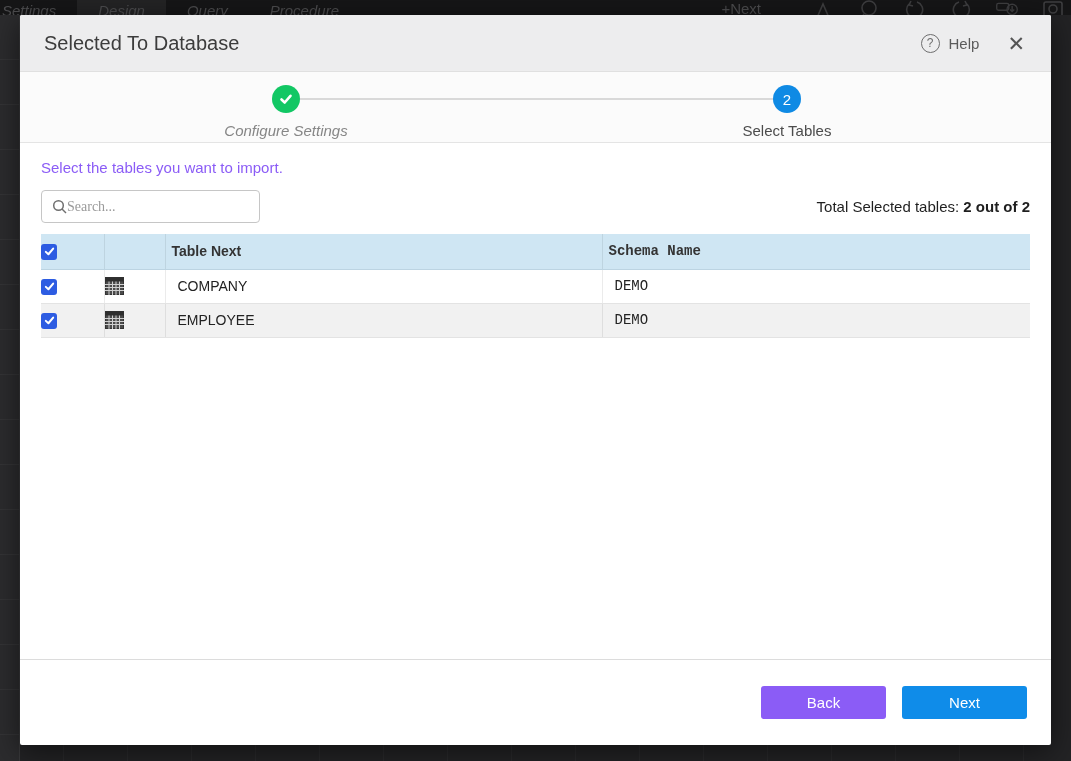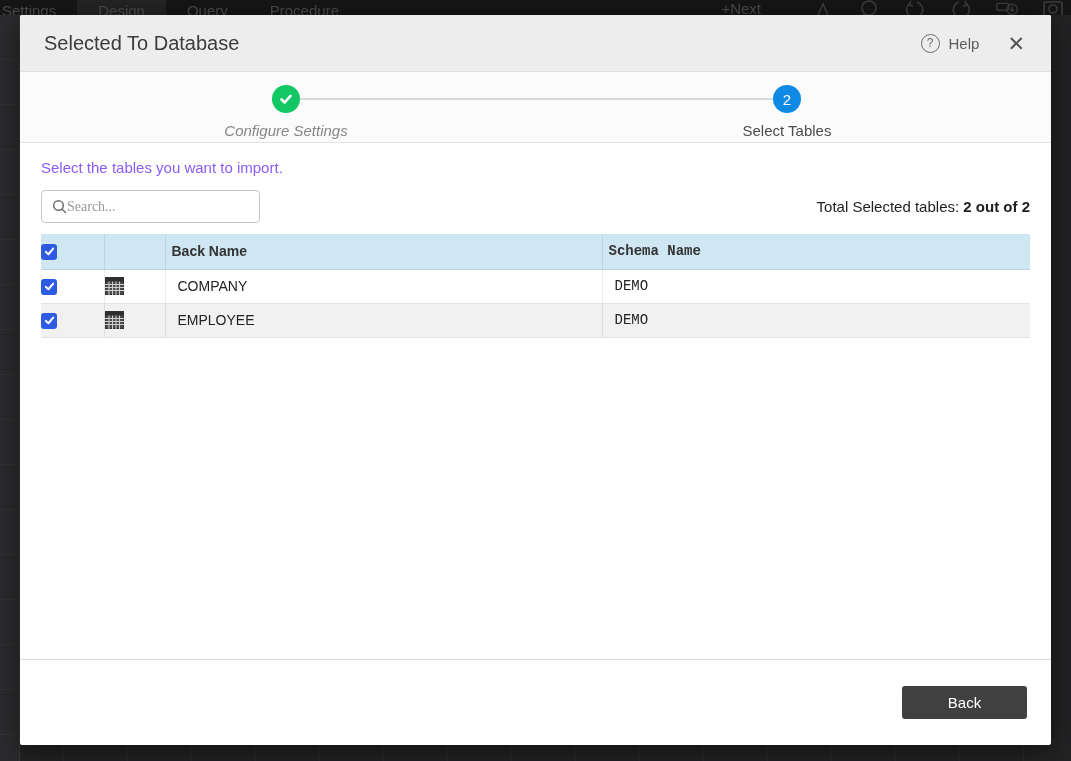--- a/index.html
+++ b/index.html
@@ -16,21 +16,21 @@
     background:
       repeating-linear-gradient(90deg, #232325 0 63px, #2a2a2c 63px 64px);
   }
   .app-topbar {
     position:absolute; top:0; left:0; right:0; height:15px;
     background:#161617; overflow:hidden;
     display:flex; align-items:flex-start;
     color:#4d4d4f; font-size:15px;
   }
   .bg-tabs { display:flex; align-items:flex-start; }
-  .bg-tab { padding:2px 21px; height:26px; line-height:18px; white-space:nowrap; }
+  .bg-tab { padding:2px 21px; height:26px; line-height:18px; white-space:nowrap;font-style:italic; }
   .bg-tab:first-child { padding-left:2px; }
   .bg-tab.active { background:#242425; }
   .bg-right { margin-left:auto; display:flex; align-items:flex-start; gap:22px; padding-right:6px; }
   .bg-addtable { line-height:18px; white-space:nowrap; margin-right:28px; }
   .bg-ico { width:24px; height:26px; display:flex; justify-content:center; }
   .bg-ico svg { stroke:#3f3f41; fill:none; stroke-width:1.6; }
   .app-sidebar {
     position:absolute; top:15px; left:0; width:20px; bottom:0;
     background:
       repeating-linear-gradient(180deg, #2c2c2e 0 44px, #343436 44px 45px);
@@ -132,21 +132,21 @@
   .modal-footer {
     flex:0 0 86px; border-top:1px solid #dcdcdc;
     display:flex; align-items:flex-start; justify-content:flex-end;
     gap:16px; padding:26px 24px 0 24px;
   }
   .btn {
     width:125px; height:33px; border:none; border-radius:3px;
     color:#fff; font-size:15px; cursor:pointer;
     font-family:"Liberation Sans", sans-serif;
   }
-  .btn-back { background:#404040; }
+  .btn-back { background:#8b5cf6; }
   .btn-next { background:#0f8ce9; }
 </style>
 </head>
 <body>
 
 <div class="app-bg"></div>
 <div class="app-topbar">
   <div class="bg-tabs">
     <div class="bg-tab">Settings</div>
     <div class="bg-tab active">Design</div>
@@ -242,21 +242,21 @@
       <thead>
         <tr>
           <th class="col-check cell-center">
             <span class="cbx">
               <svg viewBox="0 0 12 12">
                   <path d="M2 6.4 L4.8 9 L10 2.8" stroke="#fff" stroke-width="2.2" fill="none" stroke-linecap="round" stroke-linejoin="round"></path>
                 </svg>
             </span>
           </th>
           <th class="col-icon"></th>
-          <th class="col-name">Back Name</th>
+          <th class="col-name">Table Next</th>
           <th>Schema Name</th>
         </tr>
       </thead>
       <tbody>
         <tr>
           <td class="cell-center">
             <span class="cbx">
               <svg viewBox="0 0 12 12">
                   <path d="M2 6.4 L4.8 9 L10 2.8" stroke="#fff" stroke-width="2.2" fill="none" stroke-linecap="round" stroke-linejoin="round"></path>
                 </svg>
@@ -305,15 +305,16 @@
           </td>
           <td class="name-cell">EMPLOYEE</td>
           <td>DEMO</td>
         </tr>
       </tbody>
     </table>
   </div>
 
   <div class="modal-footer">
     <button class="btn btn-back">Back</button>
+    <button class="btn btn-next">Next</button>
   </div>
 
 </div>
 
 </body></html>

